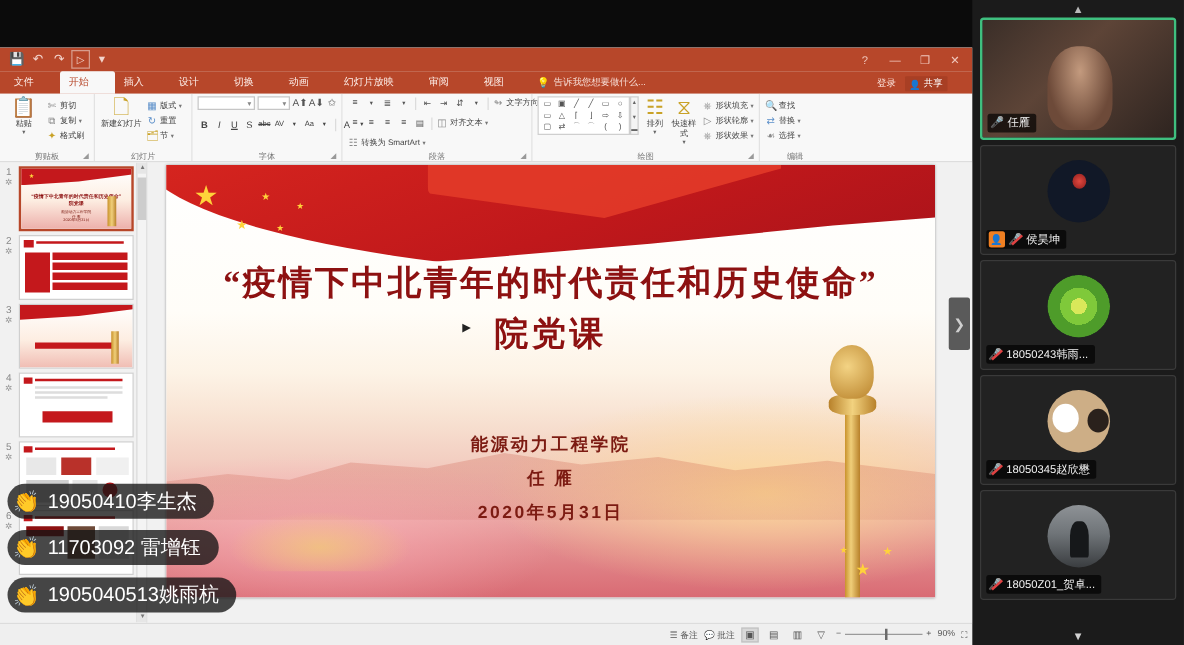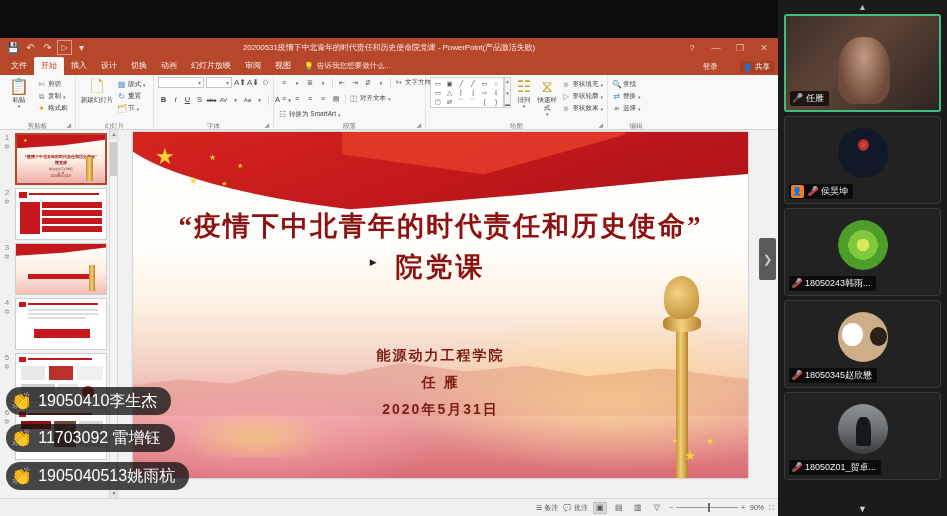--- a/index.html
+++ b/index.html
@@ -38,27 +38,27 @@
     width: 24px; height: 19px; display: flex; align-items: center; justify-content: center;
     font-size: 9px; color: #f0c6bb;
   }
 
   
   .tabsrow {
     height: 18px; background: #b7472a; display: flex; align-items: flex-end;
     position: relative; padding-left: 4px;
   }
   .tab {
-    font-size: 8px; color: #fdeee9; padding: 3px 7px 4px 7px; white-space: nowrap;
+    font-size: 8px; color: #fdeee9; padding: 3px 21px 4px 7px; white-space: nowrap;
     border-top-left-radius: 2px; border-top-right-radius: 2px;
   }
   .tab.active { background: #f8f8f8; color: #b7472a; }
   .tell-me { display: flex; align-items: center; gap: 3px; font-size: 7.5px; color: #f7ddd6; margin-left: 6px; padding-bottom: 4px;}
   .tell-me .bulb { font-size: 8px; }
-  .tb-right { position: absolute; right: 4px; bottom: 2px; display: flex; align-items: center; gap: 22px; }
+  .tb-right { position: absolute; right: 20px; bottom: 2px; display: flex; align-items: center; gap: 7px; }
   .tb-right .signin { font-size: 7.5px; color: #ffeae4; }
   .tb-right .share {
     font-size: 7.5px; color: #fff; display: flex; align-items: center; gap: 2px;
     background: #a83f24; padding: 1px 4px; border-radius: 1px;
   }
 
   
   .ribbon {
     height: 55px; background: #f8f8f8; border-bottom: 1px solid #d4d4d4;
     display: flex; position: relative; overflow: hidden;
@@ -240,21 +240,20 @@
   <div class="ppt-window">
 
     <div class="titlebar">
       <div class="qat">
         <span class="qicon">💾</span>
         <span class="qicon">↶</span>
         <span class="qicon">↷</span>
         <span class="qicon boxed">▷</span>
         <span class="qicon">▾</span>
       </div>
-      <div class="titlebar-title">20200531疫情下中北青年的时代责任和历史使命院党课 - PowerPoint(产品激活失败)</div>
       <div class="wincontrols">
         <span>?</span>
         <span>—</span>
         <span>❐</span>
         <span>✕</span>
       </div>
     </div>
 
     <div class="tabsrow">
       <div class="tab">文件</div>

